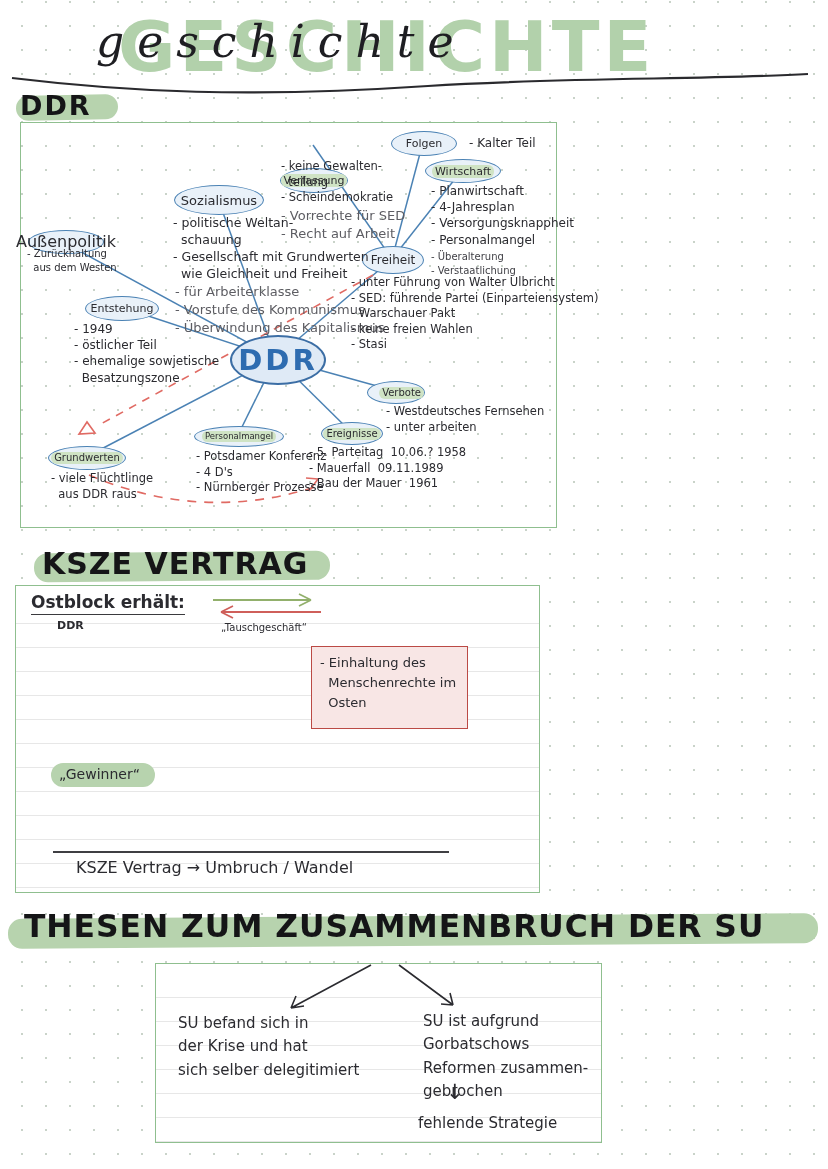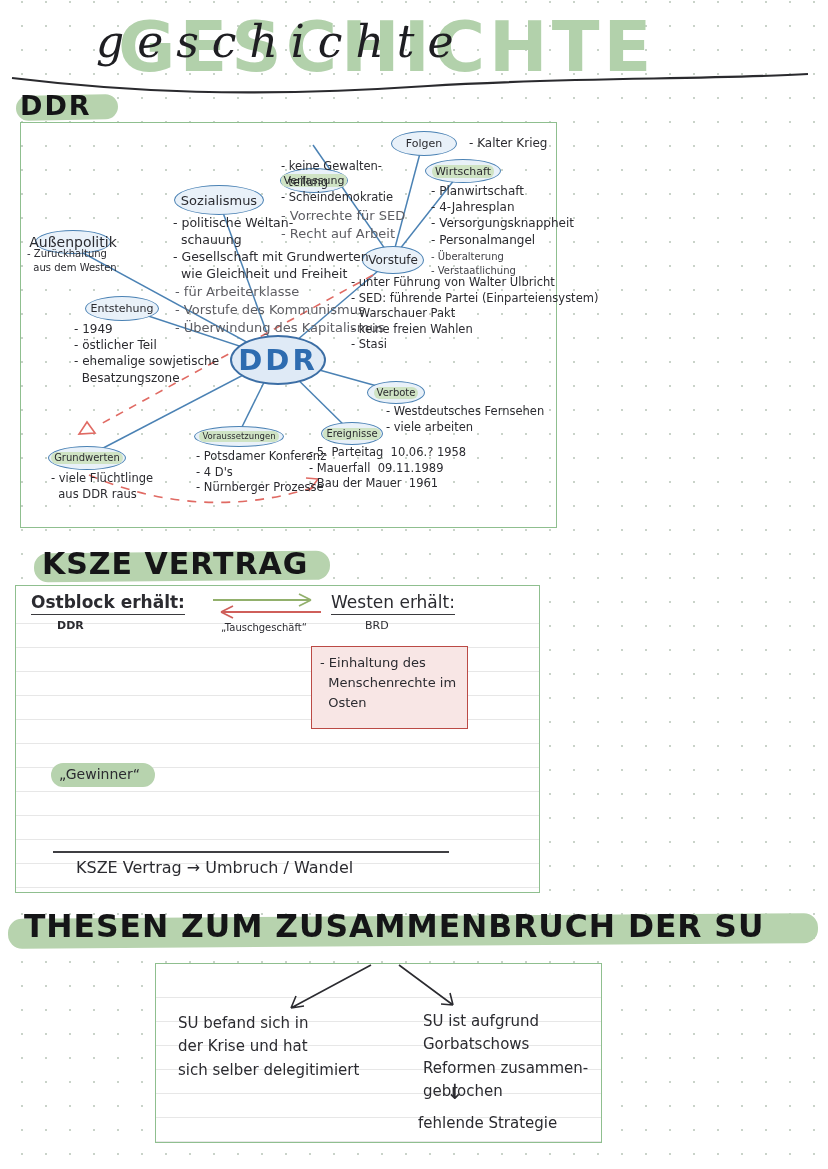--- a/index.html
+++ b/index.html
@@ -92,51 +92,51 @@
       </div>
     <div class="oval abs" style="left:370px; top:8px; width:64px; height:23px;">
       <span class="lbl">Folgen</span>
       </div>
     <div class="oval abs" style="left:404px; top:36px; width:74px; height:22px;">
       <span class="lbl hl">Wirtschaft</span>
       </div>
     <div class="oval abs" style="left:153px; top:62px; width:88px; height:28px; font-size:13px;">
       <span class="lbl">Sozialismus</span>
       </div>
-    <div class="oval abs" style="left:14px; top:107px; width:74px; height:22px; font-size:14px;text-align:right;">
+    <div class="oval abs" style="left:7px; top:107px; width:74px; height:22px; font-size:16px;text-align:right;">
       <span class="lbl">Außenpolitik</span>
       </div>
     <div class="oval abs" style="left:64px; top:173px; width:72px; height:23px;">
       <span class="lbl">Entstehung</span>
       </div>
     <div class="oval abs" style="left:341px; top:123px; width:60px; height:26px; font-size:12px;">
-      <span class="lbl">Vorstufe</span>
+      <span class="lbl">Freiheit</span>
       </div>
     <div class="center-oval abs" style="left:209px; top:212px; width:92px; height:46px;">
       <span>DDR</span>
       </div>
-    <div class="oval abs" style="left:346px; top:258px; width:56px; height:21px; font-size:10px;">
+    <div class="oval abs" style="left:346px; top:258px; width:56px; height:21px; font-size:10px;justify-content:flex-end;">
       <span class="lbl hl">Verbote</span>
       </div>
     <div class="oval abs" style="left:300px; top:299px; width:60px; height:21px; font-size:10px;">
       <span class="lbl hl">Ereignisse</span>
       </div>
     <div class="oval abs" style="left:173px; top:303px; width:88px; height:19px; font-size:8.5px;">
-      <span class="lbl hl">Voraussetzungen</span>
+      <span class="lbl hl">Personalmangel</span>
       </div>
     <div class="oval abs" style="left:27px; top:323px; width:76px; height:22px; font-size:10px;">
       <span class="lbl hl">Grundwerten</span>
       </div>
 
     <div class="items abs" style="left:260px; top:36px;">- keine Gewalten-
   teilung
 - Scheindemokratie</div>
     <div class="items sm abs" style="left:260px; top:84px;">- Vorrechte für SED
 - Recht auf Arbeit</div>
-    <div class="items abs" style="left:448px; top:12px; font-size:12px;">- Kalter Krieg</div>
+    <div class="items abs" style="left:448px; top:12px; font-size:12px;">- Kalter Teil</div>
     <div class="items abs" style="left:410px; top:60px; font-size:12px;">- Planwirtschaft
 - 4-Jahresplan
 - Versorgungsknappheit
 - Personalmangel</div>
     <div class="items sm abs" style="left:410px; top:127px; font-size:10px; color:#3f3f45;">- Überalterung
 - Verstaatlichung</div>
     <div class="items abs" style="left:152px; top:92px; font-size:12.5px;">- politische Weltan-
   schauung
 - Gesellschaft mit Grundwerten
   wie Gleichheit und Freiheit</div>
@@ -148,21 +148,21 @@
     <div class="items abs" style="left:53px; top:198px; font-size:12px;">- 1949
 - östlicher Teil
 - ehemalige sowjetische
   Besatzungszone</div>
     <div class="items abs" style="left:330px; top:152px;">- unter Führung von Walter Ulbricht
 - SED: führende Partei (Einparteiensystem)
 - Warschauer Pakt
 - keine freien Wahlen
 - Stasi</div>
     <div class="items abs" style="left:365px; top:281px;">- Westdeutsches Fernsehen
-- viele arbeiten</div>
+- unter arbeiten</div>
     <div class="items abs" style="left:288px; top:322px;">- 5. Parteitag  10.06.? 1958
 - Mauerfall  09.11.1989
 - Bau der Mauer  1961</div>
     <div class="items abs" style="left:175px; top:326px;">- Potsdamer Konferenz
 - 4 D's
 - Nürnberger Prozesse</div>
     <div class="items abs" style="left:30px; top:348px;">- viele Flüchtlinge
   aus DDR raus</div>
   </div>
 
@@ -176,24 +176,20 @@
     </div>
 
     <svg class="abs" style="left:195px; top:6px;" width="115" height="28">
       <g fill="none" stroke-width="1.8">
         <path d="M2,8 L100,8 M100,8 L88,2 M100,8 L88,14" stroke="#92b06c"></path>
         <path d="M110,20 L10,20 M10,20 L22,14 M10,20 L22,26" stroke="#cf5f5a"></path>
       </g>
     </svg>
     <div class="abs small-label" style="left:205px; top:36px;">„Tauschgeschäft“</div>
 
-    <div class="abs" style="left:315px; top:6px;">
-      <div class="col-title">Westen erhält:</div>
-      <div class="col-sub" style="margin:4px 0 0 34px;">BRD</div>
-    </div>
 
     <div class="abs note-red" style="left:295px; top:60px; width:155px; height:81px;">
       <div class="note-lines">- Einhaltung des
   Menschenrechte im
   Osten</div>
     </div>
 
     <div class="abs hl-pill" style="left:35px; top:177px; width:104px; height:24px;"></div>
     <div class="abs" style="left:43px; top:180px; font-size:14px;">„Gewinner“</div>
 

